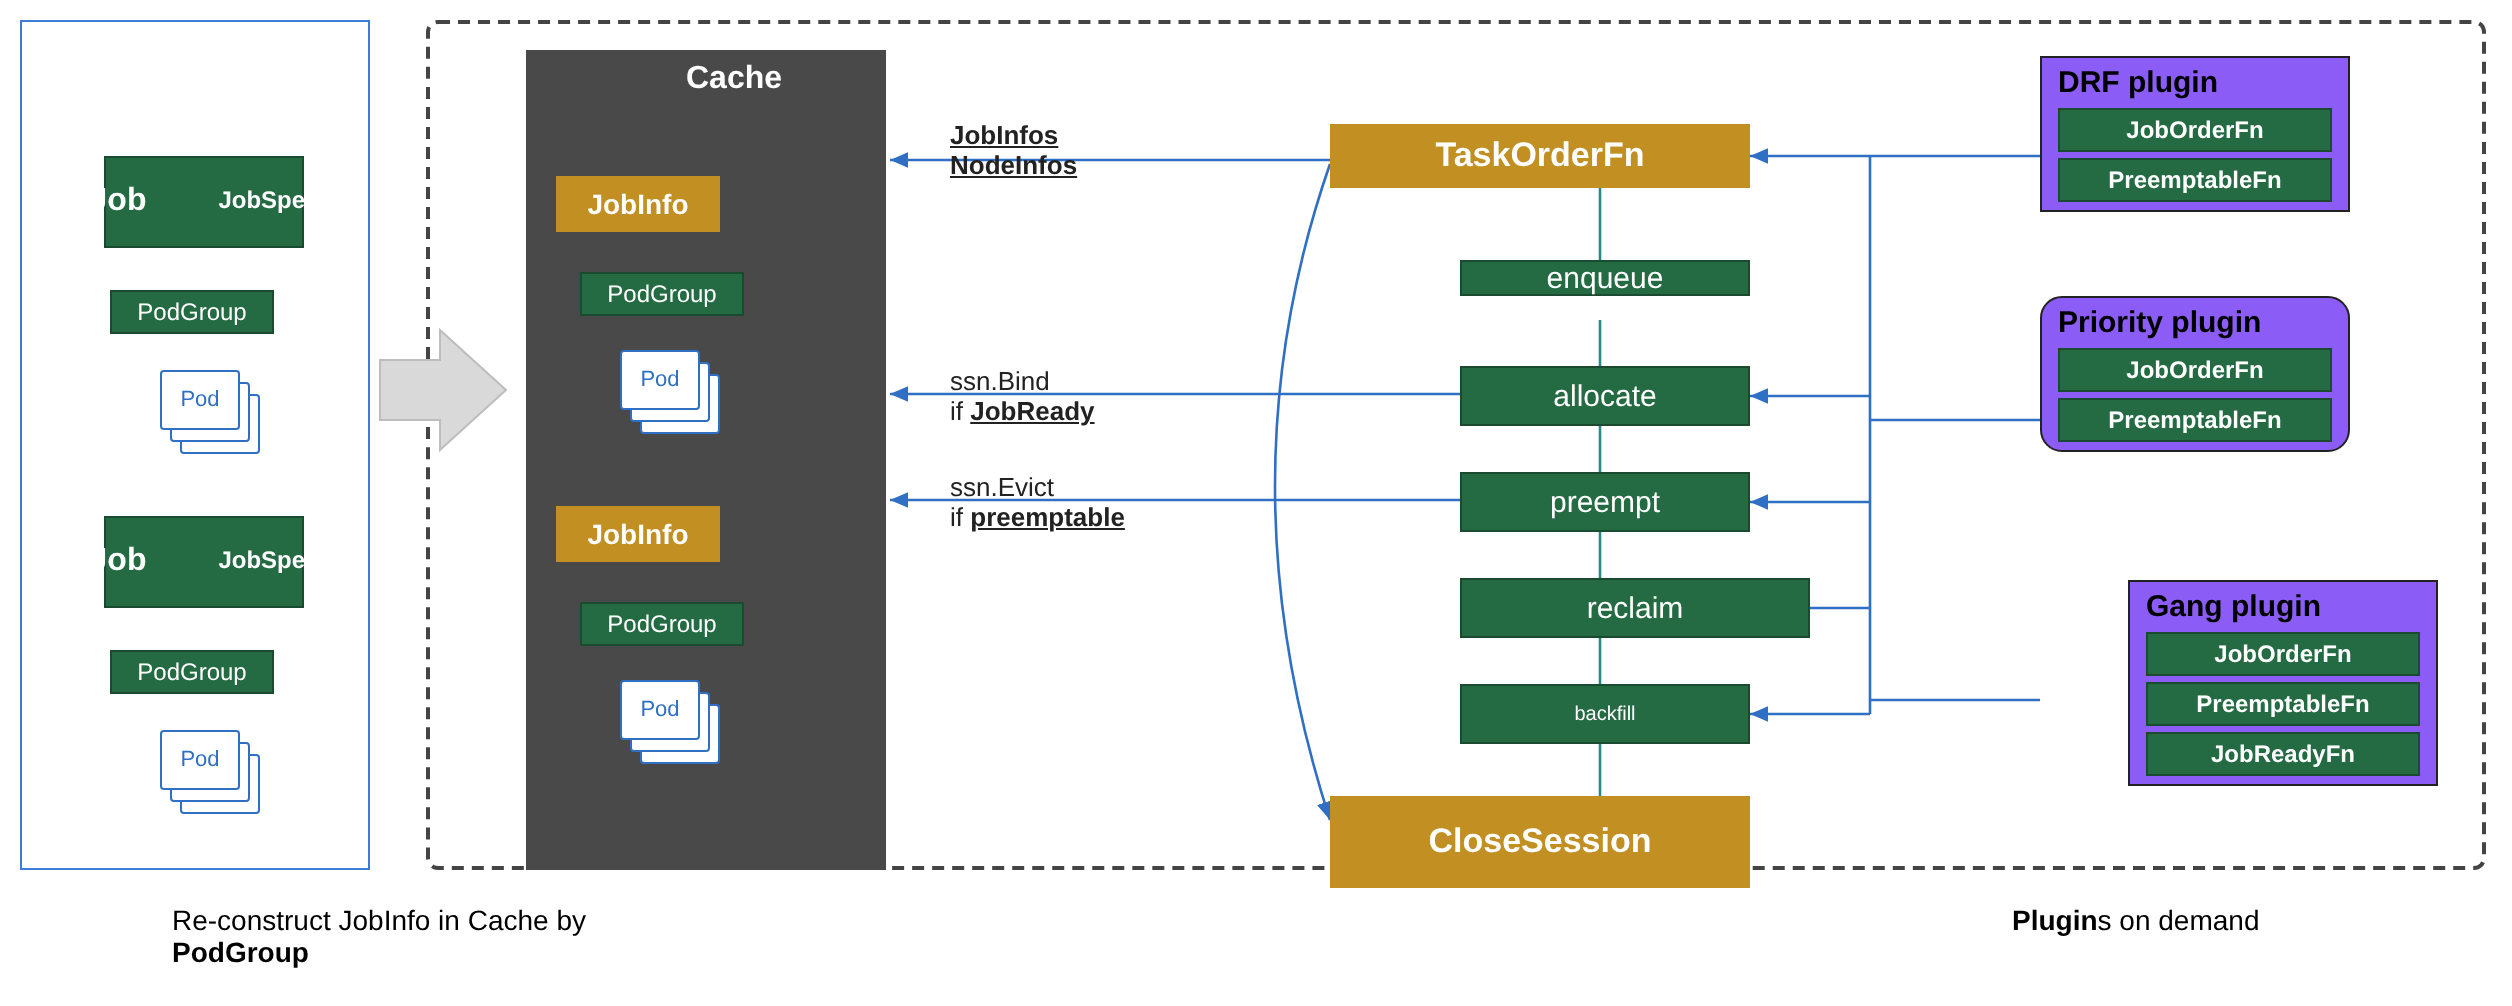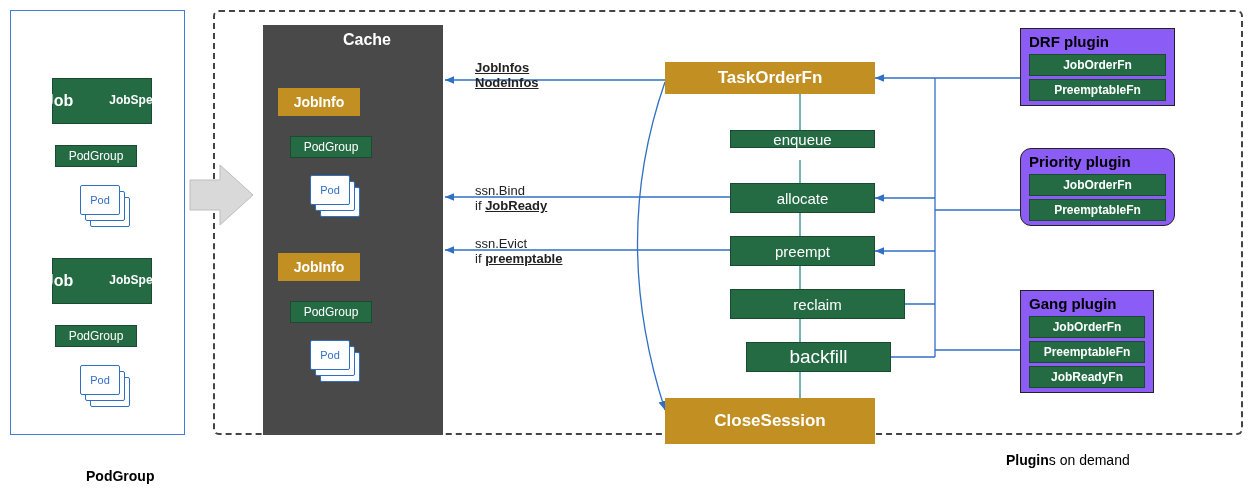--- a/index.html
+++ b/index.html
@@ -207,21 +207,21 @@
     </div>
   <div class="gbox" style="position:absolute; left:730px; top:183px; width:145px; height:30px; font-size:15px;">
       <span>allocate</span>
     </div>
   <div class="gbox" style="position:absolute; left:730px; top:236px; width:145px; height:30px; font-size:15px;">
       <span>preempt</span>
     </div>
   <div class="gbox" style="position:absolute; left:730px; top:289px; width:175px; height:30px; font-size:15px;">
       <span>reclaim</span>
     </div>
-  <div class="gbox" style="position:absolute; left:730px; top:342px; width:145px; height:30px; font-size:19px;margin-left:16px;">
+  <div class="gbox" style="position:absolute; left:730px; top:342px; width:145px; height:30px; font-size:10px;">
       <span>backfill</span>
     </div>
 
   <div class="gold" style="position:absolute; left:665px; top:398px; width:210px; height:46px; font-size:17px;">
       <span>CloseSession</span>
     </div>
 
   <div class="label" style="left:475px; top:60px;">
     <b>JobInfos</b><br><b>NodeInfos</b>
   </div>
@@ -235,25 +235,25 @@
   <div class="plugin-box" style="left:1020px; top:28px; width:155px;">
     <div class="plugin-title">DRF plugin</div>
     <div class="plugin-item">JobOrderFn</div>
     <div class="plugin-item">PreemptableFn</div>
   </div>
   <div class="plugin-box" style="left:1020px; top:148px; width:155px;border-radius:11px;">
     <div class="plugin-title">Priority plugin</div>
     <div class="plugin-item">JobOrderFn</div>
     <div class="plugin-item">PreemptableFn</div>
   </div>
-  <div class="plugin-box" style="left:1020px; top:290px; width:134px;">
+  <div class="plugin-box" style="left:1064px; top:290px; width:155px;">
     <div class="plugin-title">Gang plugin</div>
     <div class="plugin-item">JobOrderFn</div>
     <div class="plugin-item">PreemptableFn</div>
     <div class="plugin-item">JobReadyFn</div>
   </div>
 
   <div class="footer" style="left:86px; top:452px;">
-    <br><b>PodGroup</b>
+    <span>Re-construct JobInfo in Cache by</span><br><b>PodGroup</b>
   </div>
   <div class="footer" style="left:1006px; top:452px;" id="footer-right"><b>Plugin</b>s on demand</div>
 
 </div>
 
 </body></html>

